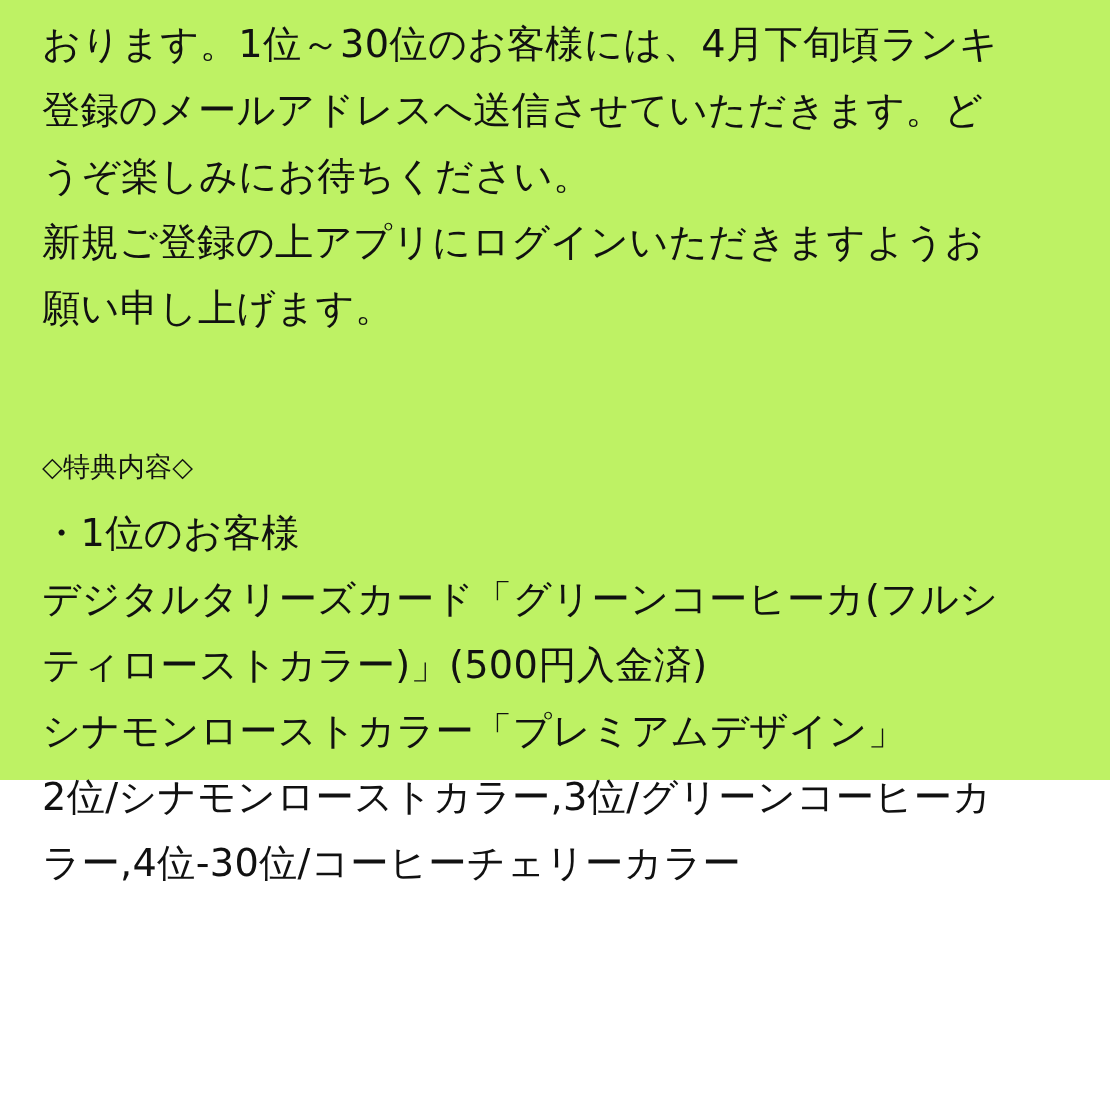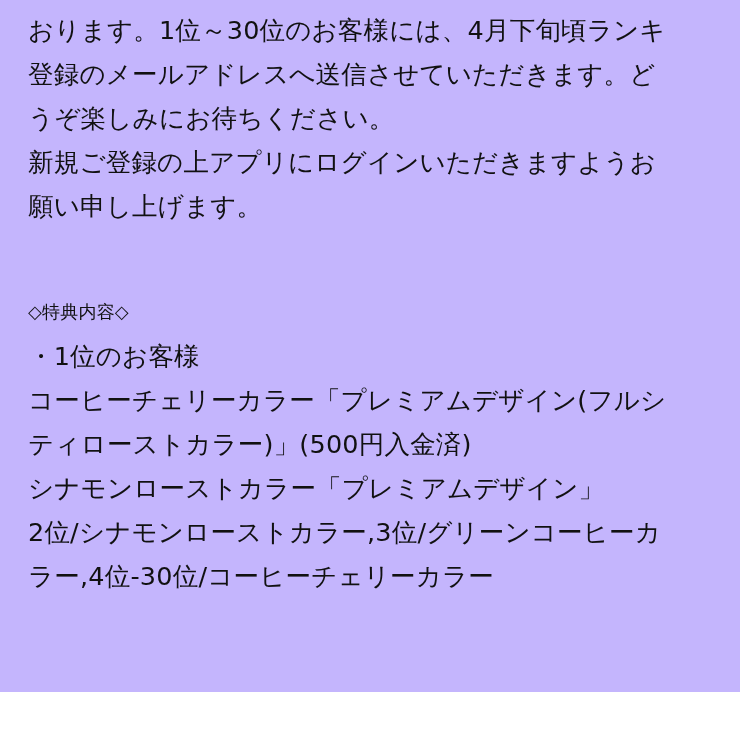--- a/index.html
+++ b/index.html
@@ -10,23 +10,23 @@
   body {
     width: 740px;
     height: 740px;
     overflow: hidden;
     font-family: "DejaVu Sans", "Liberation Sans", sans-serif;
     color: #111111;
   }
   .page {
     box-sizing: border-box;
     width: 740px;
-    height: 692px;
+    height: 520px;
     padding: 8px 28px 0 28px;
-    background: #c4b5fd;
+    background: #bef264;
   }
   .block {
     margin: 0;
   }
   .para-line {
     font-size: 25.5px;
     line-height: 44px;
     letter-spacing: 0.2px;
     white-space: pre;
     color: #111111;
@@ -54,20 +54,20 @@
     <div class="para-line">新規ご登録の上アプリにログインいただきますようお</div>
     <div class="para-line">願い申し上げます。</div>
   </div>
 
   <div class="spacer-lg"></div>
 
   <div class="heading-line">◇特典内容◇</div>
 
   <div class="block">
     <div class="para-line">・1位のお客様</div>
-    <div class="para-line">コーヒーチェリーカラー「プレミアムデザイン(フルシ</div>
+    <div class="para-line">デジタルタリーズカード「グリーンコーヒーカ(フルシ</div>
     <div class="para-line">ティローストカラー)」(500円入金済)</div>
     <div class="para-line">シナモンローストカラー「プレミアムデザイン」</div>
     <div class="para-line">2位/シナモンローストカラー,3位/グリーンコーヒーカ</div>
     <div class="para-line">ラー,4位-30位/コーヒーチェリーカラー</div>
   </div>
 
 </div>
 
 </body></html>

